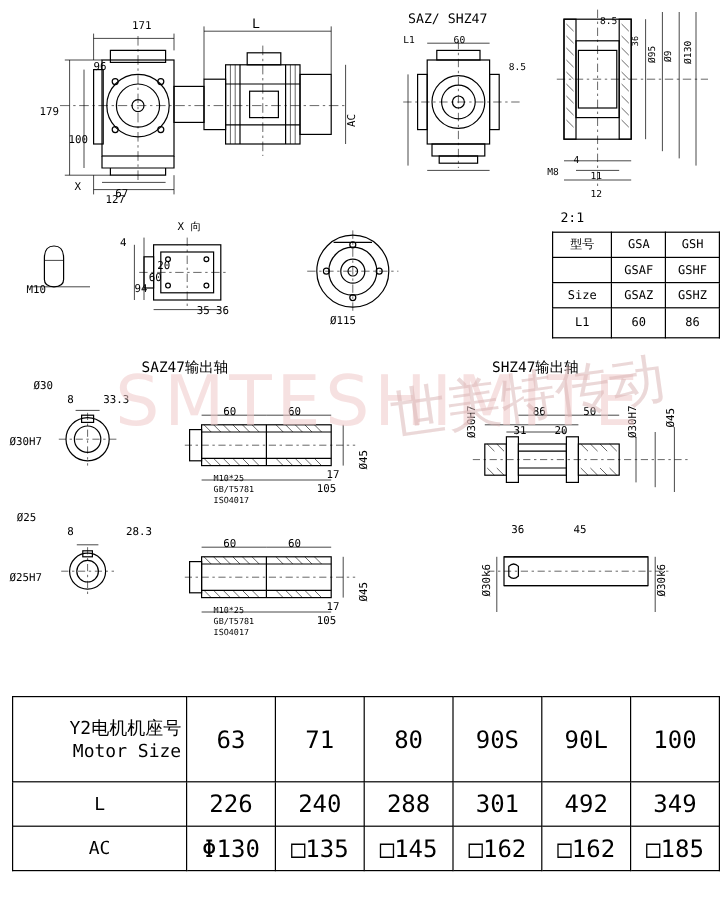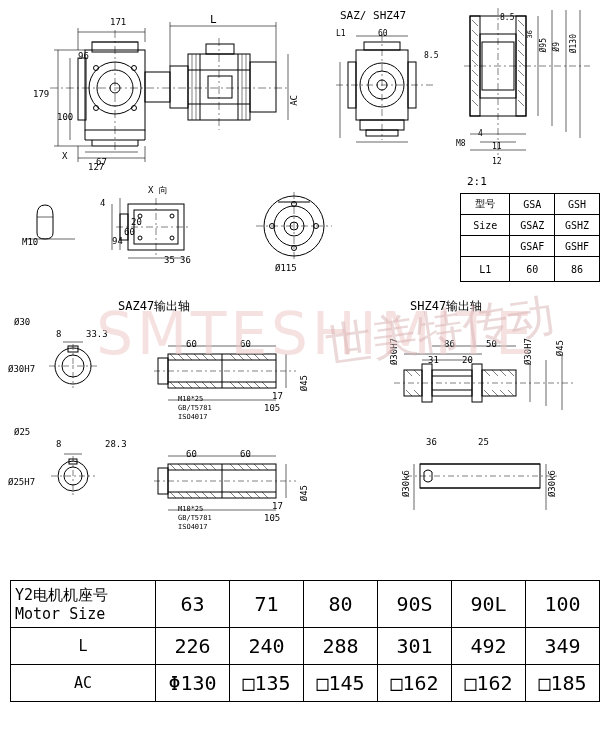--- a/index.html
+++ b/index.html
@@ -268,42 +268,42 @@
 
   <div class="abs" style="left:460px;top:193px;">
     <table class="st">
       <tbody>
           <tr>
         <td rowspan="1" style="width:52px;height:18px;">型号</td>
         <td style="width:44px;">GSA</td>
         <td style="width:44px;">GSH</td>
       </tr>
       <tr>
+        <td style="height:18px;"></td>
+        <td>GSAF</td>
+        <td>GSHF</td>
+      </tr>
+      <tr>
         <td style="height:18px;">Size</td>
         <td>GSAZ</td>
         <td>GSHZ</td>
-      </tr>
-      <tr>
-        <td style="height:18px;"></td>
-        <td>GSAF</td>
-        <td>GSHF</td>
       </tr>
       <tr>
         <td style="height:22px;">L1</td>
         <td>60</td>
         <td>86</td>
       </tr>
     </tbody>
       </table>
   </div>
 
   <div class="abs txt12" style="left:118px;top:300px;">SAZ47输出轴</div>
   <div class="abs txt12" style="left:410px;top:300px;">SHZ47输出轴</div>
 
-  <div class="abs txt" style="left:14px;top:318px;">Ø30</div>
+  <div class="abs txt" style="left:28px;top:318px;">Ø30</div>
   <svg class="abs" style="left:45px;top:340px;" width="60" height="50">
     <g fill="none" stroke="#000" stroke-width="1">
       <circle cx="28" cy="26" r="18"></circle>
       <circle cx="28" cy="26" r="11"></circle>
       <rect x="23" y="6" width="10" height="6"></rect>
       <g stroke-width="0.6">
           <line x1="18" y1="2" x2="38" y2="2"></line>
         </g>
       <g stroke-width="0.5" stroke-dasharray="6,3,2,3">
         <line x1="4" y1="26" x2="52" y2="26"></line>
@@ -474,21 +474,21 @@
     </g>
   </svg>
   <div class="abs txt" style="left:444px;top:340px;">86</div>
   <div class="abs txt" style="left:486px;top:340px;">50</div>
   <div class="abs txt" style="left:428px;top:356px;">31</div>
   <div class="abs txt" style="left:462px;top:356px;">20</div>
   <div class="abs txt vert" style="left:390px;top:338px;">Ø30H7</div>
   <div class="abs txt vert" style="left:524px;top:338px;">Ø30H7</div>
   <div class="abs txt vert" style="left:556px;top:340px;">Ø45</div>
   <div class="abs txt" style="left:426px;top:438px;">36</div>
-  <div class="abs txt" style="left:478px;top:438px;">25</div>
+  <div class="abs txt" style="left:478px;top:438px;">45</div>
 
   <svg class="abs" style="left:400px;top:450px;" width="180" height="80">
     <g fill="none" stroke="#000" stroke-width="1">
       <rect x="20" y="14" width="120" height="24" rx="0"></rect>
       <path d="M24,22 q4,-4 8,0 l0,8 q-4,4 -8,0 z"></path>
       <line x1="20" y1="14" x2="140" y2="14"></line>
       <line x1="20" y1="38" x2="140" y2="38"></line>
       <g stroke-width="0.6">
         <line x1="14" y1="14" x2="14" y2="60"></line>
         <line x1="146" y1="14" x2="146" y2="60"></line>
@@ -501,21 +501,21 @@
   <div class="abs txt vert" style="left:402px;top:470px;">Ø30k6</div>
   <div class="abs txt vert" style="left:548px;top:470px;">Ø30k6</div>
 
   <div class="wm">SMTESHIMITE</div>
   <div class="wm2">世美特传动</div>
 
   <div class="abs" style="left:10px;top:580px;">
     <table class="mt">
       <tbody>
           <tr>
-        <td class="hdr" style="width:136px;height:46px;padding:0 4px;text-align:left;">
+        <td class="hdr" style="width:136px;height:46px;padding:12px 4px;text-align:right;">
           <div style="font-size:15px;">Y2电机机座号</div>
           <div style="font-size:15px;">Motor Size</div>
         </td>
         <td style="width:73px;">63</td>
         <td style="width:73px;margin-top:19px;">71</td>
         <td style="width:73px;">80</td>
         <td style="width:73px;">90S</td>
         <td style="width:73px;">90L</td>
         <td style="width:73px;">100</td>
       </tr>

